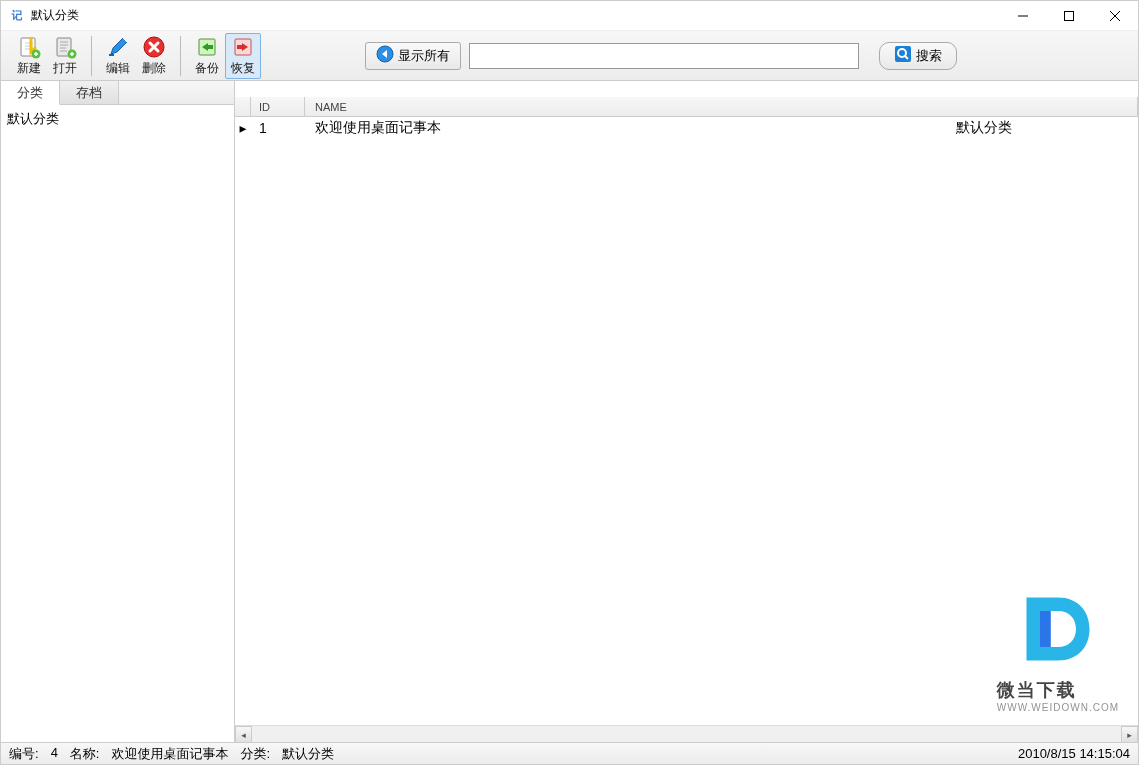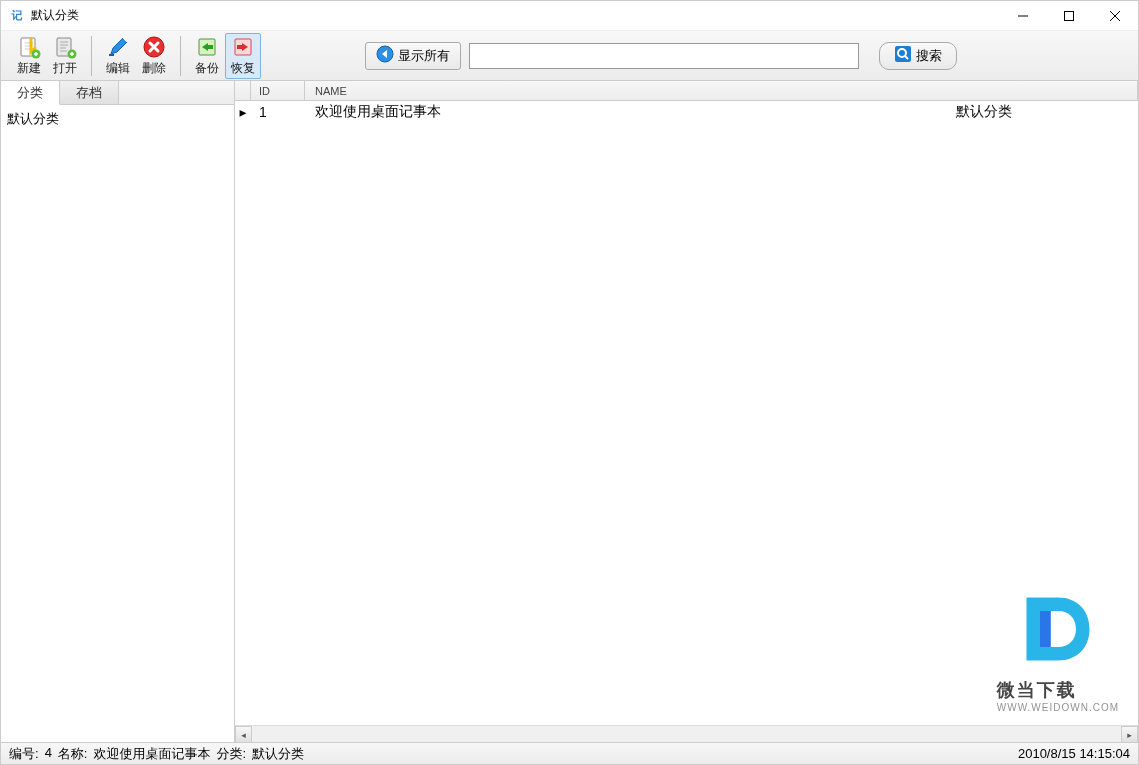--- a/index.html
+++ b/index.html
@@ -26,37 +26,37 @@
 .search-btn { display: flex; align-items: center; gap: 4px; height: 28px; padding: 0 14px; background: linear-gradient(#f9f9f9,#e9e9e9); border: 1px solid #aaa; border-radius: 10px; cursor: default; font-size: 13px;}
 
 .body-area { flex: 1; display: flex; overflow: hidden; }
 .left-panel { width: 234px; display: flex; flex-direction: column; border-right: 1px solid #ccc; }
 .tabs { height: 24px; display: flex; background: linear-gradient(#f7f7f7,#ececec); border-bottom: 1px solid #ccc; }
 .tab { padding: 0 16px; display: flex; align-items: center; border-right: 1px solid #ccc; cursor: default; font-size: 13px; color: #333; background: linear-gradient(#f0f0f0,#e0e0e0);}
 .tab.active { background: #fff; border-bottom: 1px solid #fff; margin-bottom: -1px; }
 .tree-area { flex: 1; background: #fff; padding: 4px 6px; overflow: auto; }
 .tree-item { font-size: 13px; padding: 1px 0; cursor: default; color:#000;}
 
-.right-panel { flex: 1; display: flex; flex-direction: column; }
+.right-panel { flex: 1; display: flex; flex-direction: column; margin-top: 16px; }
 .grid-header { height: 20px; background: linear-gradient(#f7f7f7,#ececec); border-bottom: 1px solid #ccc; display: flex; align-items: center; font-size: 11px; color: #444; font-weight: 500;}
 .gh-selector { width: 16px; border-right: 1px solid #ccc; height: 100%; }
 .gh-id { width: 54px; padding-left: 8px; border-right: 1px solid #ccc; height: 100%; display:flex; align-items:center;}
 .gh-name { flex: 1; padding-left: 10px; border-right: 1px solid #ccc; height: 100%; display:flex; align-items:center;}
 .gh-cat { width: 190px; padding-left: 8px; height: 100%; display:flex; align-items:center;}
 .grid-body { flex: 1; background: #fff; overflow: auto; position: relative; }
 .grid-row { display: flex; align-items: center; height: 22px; font-size: 14px; color: #000; }
 .gr-selector { width: 16px; display:flex; align-items:center; justify-content:center; color:#000;}
 .gr-id { width: 54px; padding-left: 8px; }
 .gr-name { flex: 1; padding-left: 10px; }
 .gr-cat { width: 190px; padding-left: 8px; }
 .grid-scroll { height: 17px; background: #f0f0f0; border-top: 1px solid #ddd; display:flex; }
 .scroll-btn { width:17px; height:17px; background:linear-gradient(#f7f7f7,#e0e0e0); border:1px solid #ccc; display:flex; align-items:center; justify-content:center; font-size:9px; color:#555;}
 
 .statusbar { height: 22px; background: linear-gradient(#f7f7f7,#ececec); border-top: 1px solid #ccc; display: flex; align-items: center; padding: 0 8px; font-size: 13px; color: #000;}
-.status-left { flex: 1; display: flex; gap: 6px; }
+.status-left { flex: 1; display: flex; gap: 12px; }
 .status-right { }
 
 .watermark { position: absolute; right: 20px; bottom: 52px; opacity: 0.9; pointer-events: none; }
 .watermark .logo { width: 90px; height: 90px; margin: 0 auto 4px; }
 .watermark .wm-text { font-size: 18px; font-weight: bold; color: #333; letter-spacing: 2px;}
 .watermark .wm-url { font-size: 10px; color: #888; letter-spacing: 1px;}
 </style>
 </head>
 <body>
 

